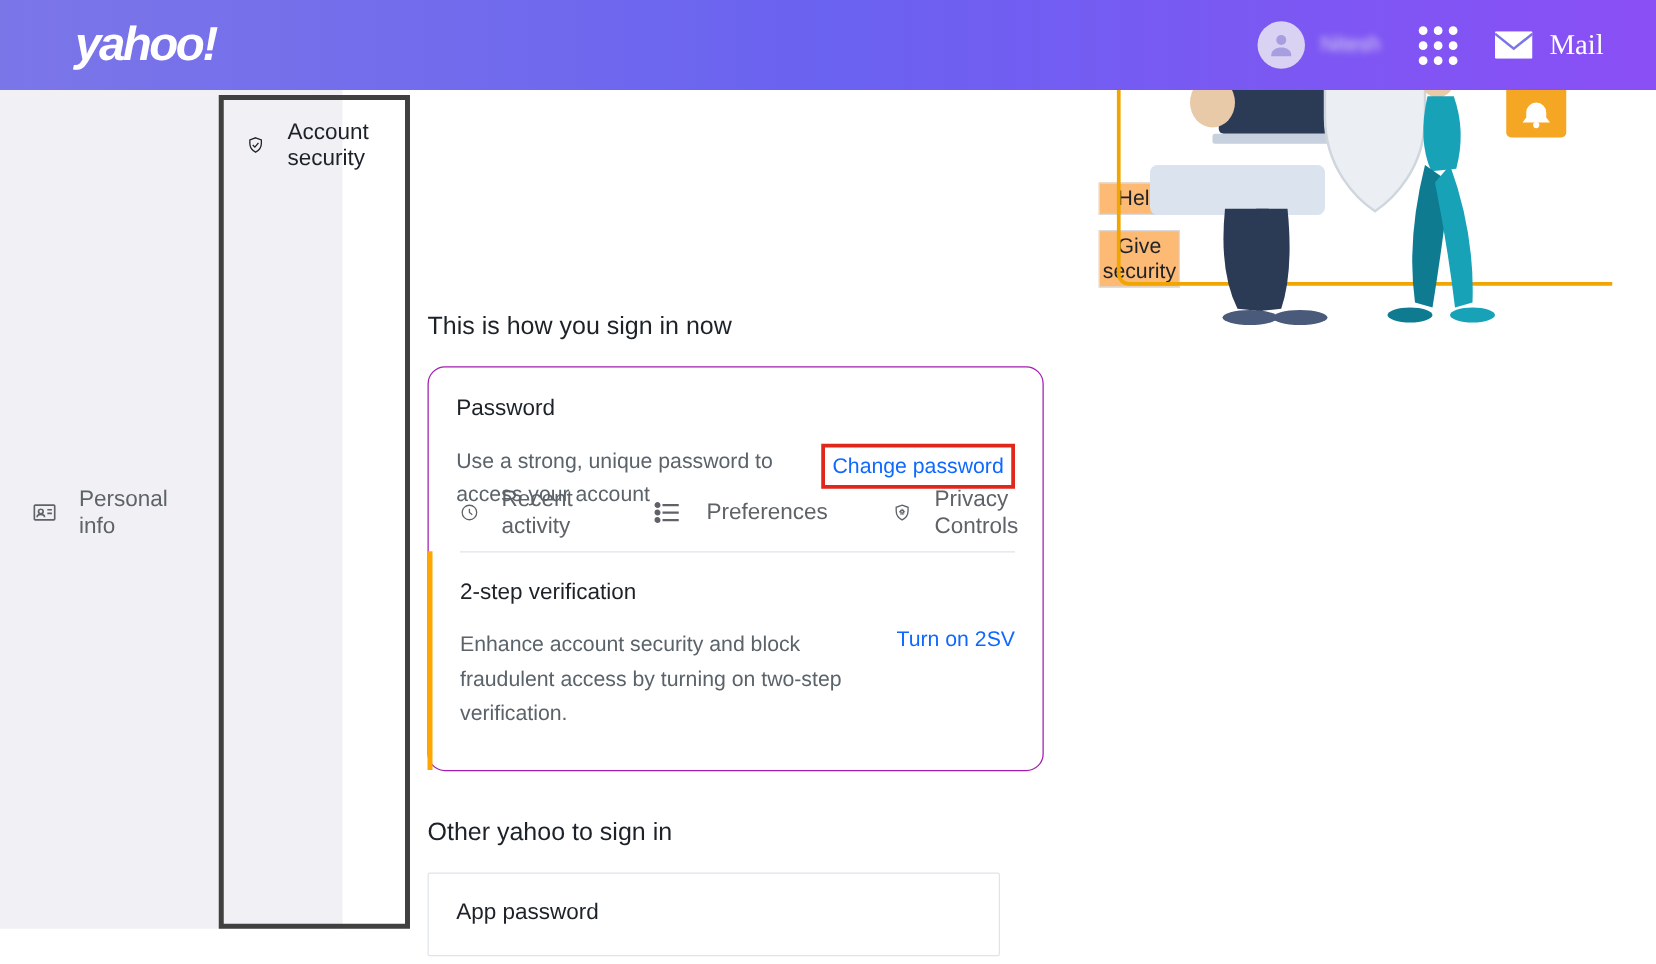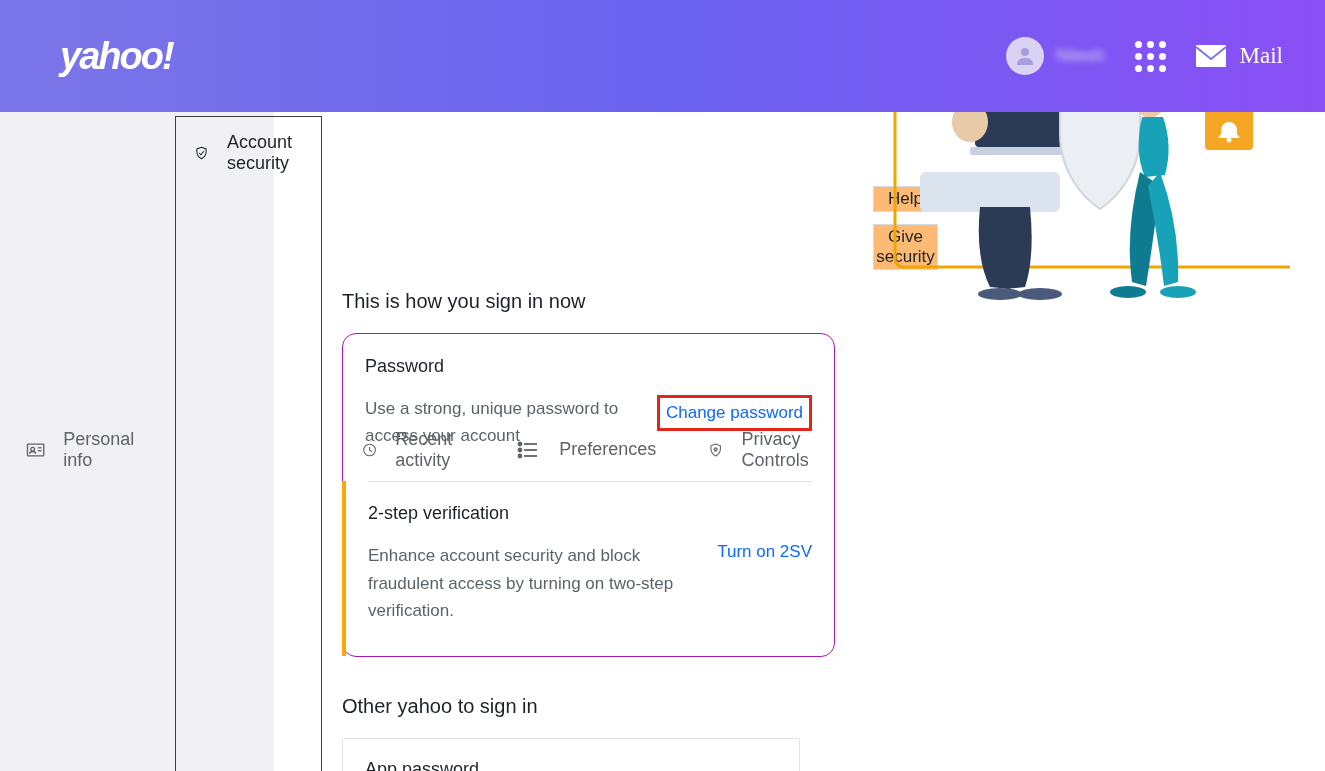--- a/index.html
+++ b/index.html
@@ -8,21 +8,21 @@
       box-sizing: border-box;
     }
     body {
       font-family: -apple-system, BlinkMacSystemFont, "Segoe UI", Helvetica, Arial, sans-serif;
       background: #fff;
       width: 1325px;
       height: 771px;
       overflow: hidden;
     }
     .header {
-      height: 112px;
+      height: 72px;
       background: linear-gradient(90deg, #7b76e8 0%, #6a62f0 50%, #8a4ff5 100%);
       display: flex;
       align-items: center;
       padding: 0 42px 0 60px;
       justify-content: space-between;
     }
     .logo {
       color: #fff;
       font-size: 38px;
       font-weight: 900;
@@ -111,21 +111,21 @@
       width: 26px;
       height: 26px;
       fill: none;
       stroke: #5f6368;
       stroke-width: 1.8;
     }
     .nav-item.active svg {
       stroke: #1d2228;
     }
     .highlight-box {
-      border: 1px solid #404040;
+      border: 4px solid #404040;
       margin: 0 14px 0 8px;
     }
     .highlight-box .nav-item {
       padding: 15px 18px;
     }
     .sidebar-buttons {
       padding: 0 28px;
     }
     .sidebar-btn {
       width: 100%;

